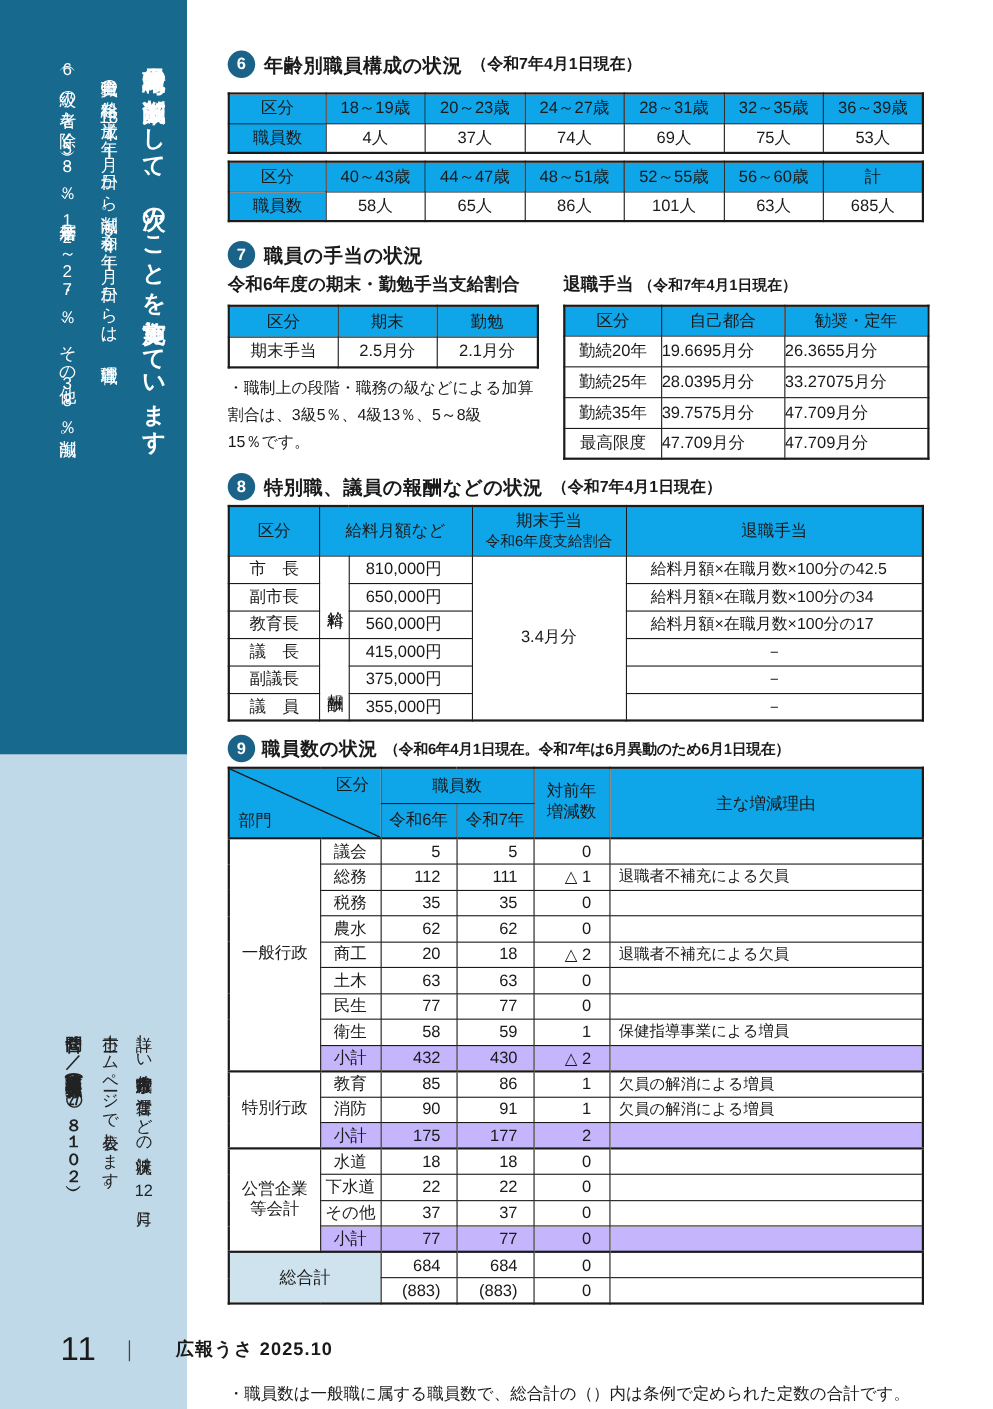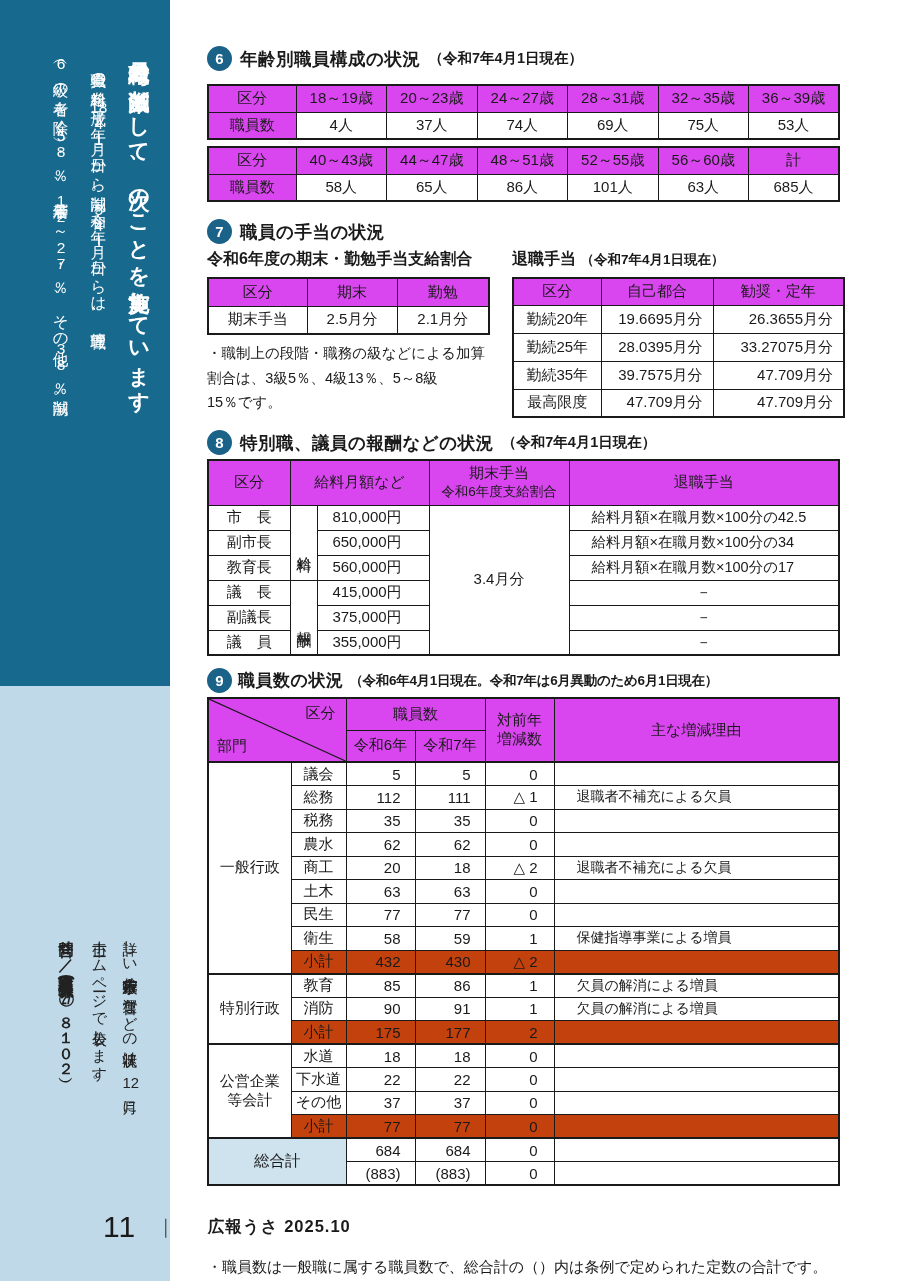--- a/index.html
+++ b/index.html
@@ -18,67 +18,67 @@
   .side-dark p { line-height:1.08; }
   .side-dark p + p { margin-block-start:21px; }
   .side-headline { font-size:21px; font-weight:bold; letter-spacing:1px; }
   .side-body { font-size:15.5px; letter-spacing:0.5px; }
   .side-body.b1 { padding-top:15px; }
   .side-body.b2 { padding-top:10px; }
   .tcy { text-combine-upright:all; }
 
   
   .footer { position:absolute; left:55px; top:1210px; display:flex; align-items:center; }
-  .footer .pageno { font-size:30px; letter-spacing:1px;margin-left:48px; }
+  .footer .pageno { font-size:30px; letter-spacing:1px; }
   .footer .sep { margin:0 16px 0 20px; font-size:19px; color:#444; }
   .footer .pub { font-weight:bold; font-size:16.5px; letter-spacing:1px;margin-left:17px; }
 
   
   .main { position:absolute; left:207px; top:0; width:640px; }
   .sec-title { position:absolute; display:flex; align-items:center; gap:8px; }
   .num-circle { width:25px; height:25px; border-radius:50%; background:#1a6288; color:#fff;
     font-weight:bold; font-size:15px; display:flex; align-items:center; justify-content:center; flex:0 0 25px; }
   .sec-title .t { font-weight:bold; font-size:17.5px; letter-spacing:0.5px; }
   .sec-title .tn { font-weight:bold; font-size:14.5px; }
 
   table { border-collapse:collapse; table-layout:fixed; }
   th,td { border:1.5px solid #1a1a1a; font-weight:normal; text-align:center; overflow:hidden; }
   table { border:2px solid #1a1a1a; }
-  .hdr { background:#d946ef;text-align:center; }
-  .gray { background:#c2410c; }
+  .hdr { background:#0ea5e9;text-align:center; }
+  .gray { background:#c4b5fd; }
 
   
   .t6 { position:absolute; width:633px; }
   .t6 th,.t6 td { height:27px; font-size:15px; }
 
   
   .t7l { position:absolute; left:0; top:277px; width:283px; }
   .t7l th,.t7l td { height:28px; font-size:15px; }
   .note7 { position:absolute; left:0; top:341px; width:292px; font-size:14.5px; line-height:1.7; }
   .t7r { position:absolute; left:305px; top:277px; width:333px; }
   .t7r th { height:27px; font-size:15px; }
   .t7r td { height:28px; font-size:15px;text-align:center; }
-  .t7r td.val { text-align:right; padding-right:10px; }
+  .t7r td.val { text-align:left; padding-right:10px; }
 
   
   .t8 { position:absolute; left:0; top:459px; width:633px; }
   .t8 th { height:45px; font-size:15px; }
   .t8 td { height:25px; font-size:15px; }
   .t8 .h2 { font-size:13.5px; display:block; }
   .t8 td.amount { text-align:center; padding-right:12px; }
   .t8 td.formula { text-align:left; padding-left:22px; font-size:14.5px; }
   .t8 .vlabel { writing-mode:vertical-rl; text-orientation:upright; letter-spacing:2px; font-size:15px; }
 
   
   .t9 { position:absolute; left:0; top:697px; width:633px; }
   .t9 th { height:32px; font-size:15px; }
   .t9 td { height:23.5px; font-size:15px; }
   .t9 td.num { text-align:right; padding-right:14px; }
   .t9 td.diff { text-align:right; padding-right:16px; }
-  .t9 td.reason { text-align:left; padding-left:22px; font-size:14px; }
+  .t9 td.reason { text-align:left; padding-left:8px; font-size:14px; }
   .t9 .group { font-size:15px; white-space:pre-line; line-height:1.25; }
   .t9 .corner { position:relative; padding:0; }
   .t9 .corner svg { position:absolute; inset:0; width:100%; height:100%; }
   .t9 .corner .c-top { position:absolute; top:5px; right:10px; font-size:15px; }
   .t9 .corner .c-bot { position:absolute; bottom:5px; left:8px; font-size:15px; }
   .t9 .twoline { line-height:1.25; display:block; }
   .t9 tr.gstart td { border-top-width:2px; }
   .t9 .total-label { background:#cfe3ee; font-size:15.5px; }
   .note9 { position:absolute; left:0; top:1258px; width:640px; font-size:15px; }
 </style>

